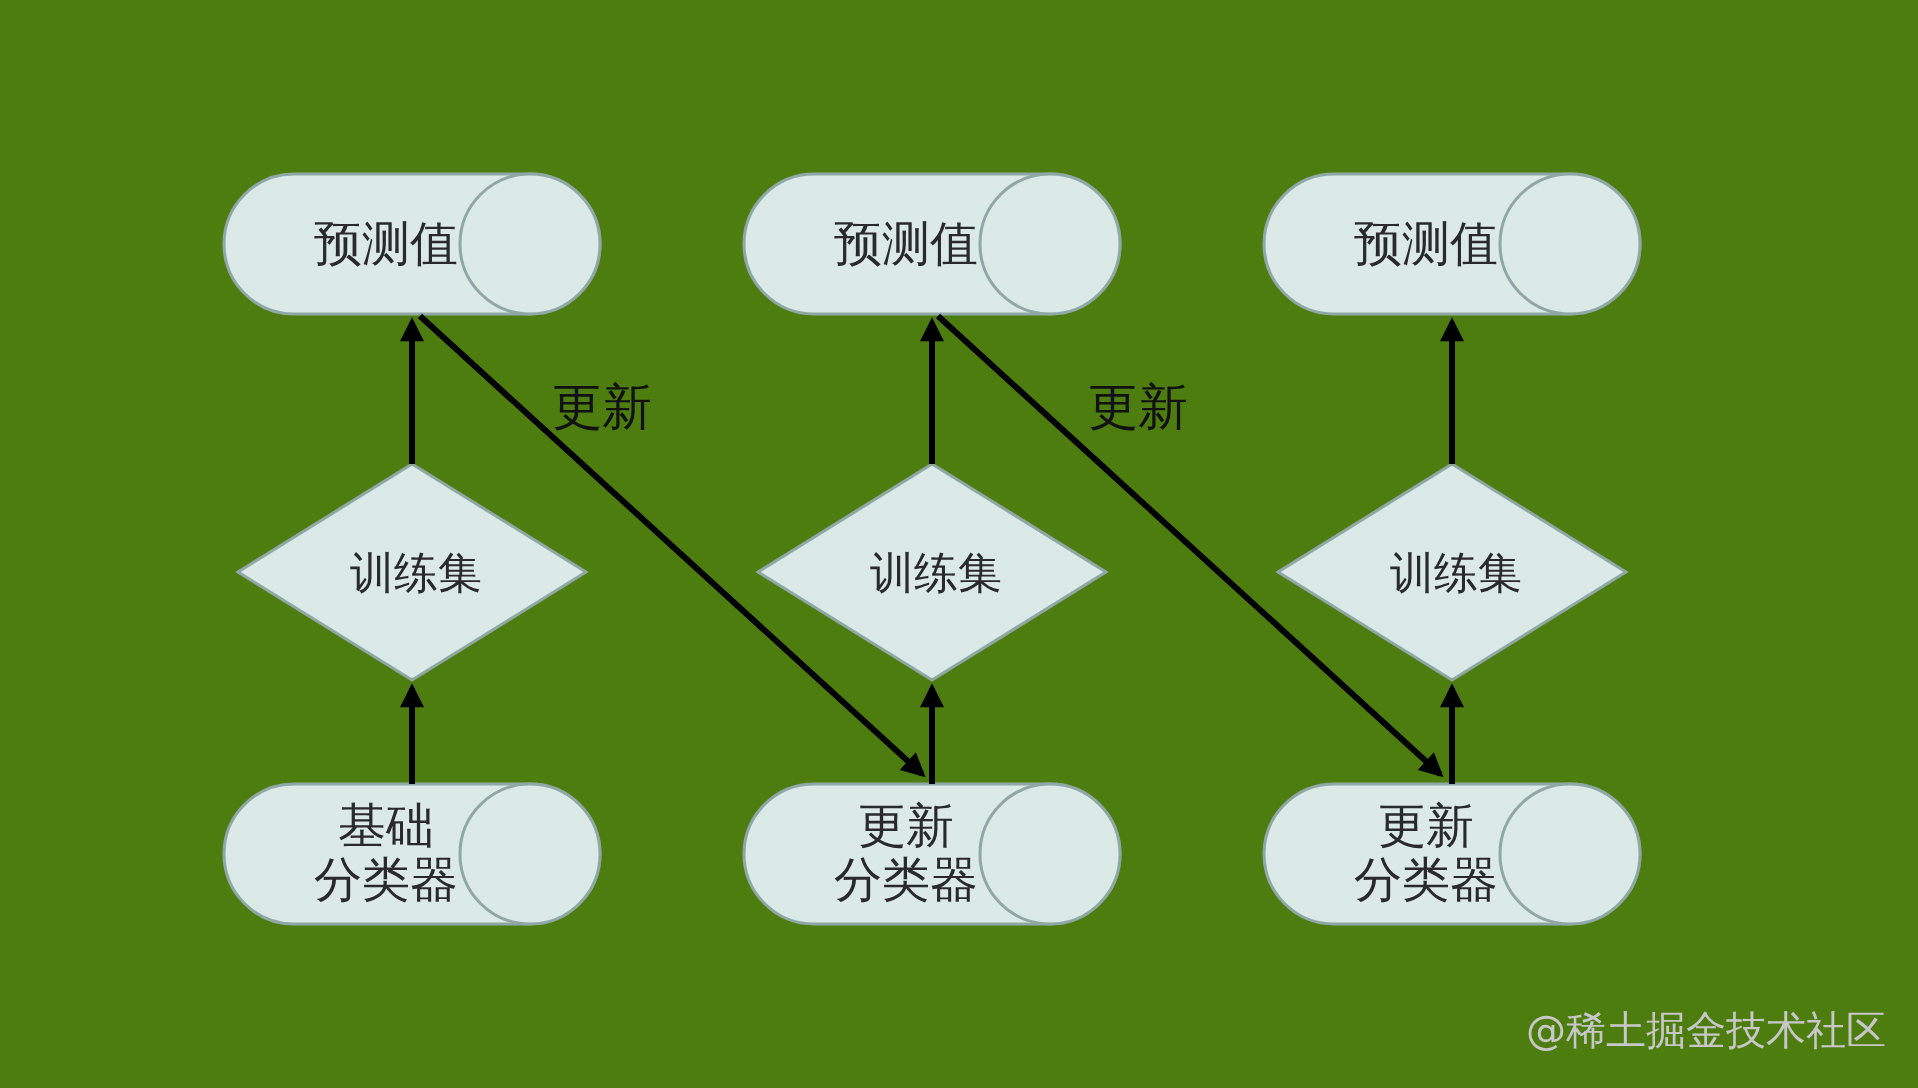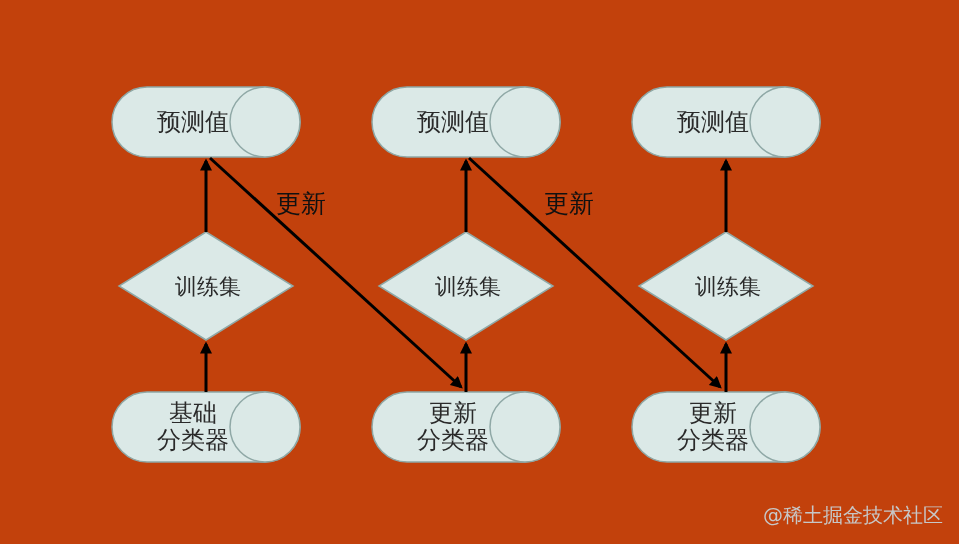--- a/index.html
+++ b/index.html
@@ -4,21 +4,21 @@
 <style>
   html, body {
     margin: 0;
     padding: 0;
     background: #ffffff;
   }
   .canvas {
     position: relative;
     width: 959px;
     height: 544px;
-    background: #c2410c;
+    background: #4d7c0f;
     overflow: hidden;
     font-family: "DejaVu Serif", "Liberation Serif", serif;
   }
   svg { display: block; }
   .shape {
     stroke-width: 1.5;
   }
   .node-label {
     font-family: "DejaVu Serif", "Liberation Serif", serif;
     font-size: 24px;

